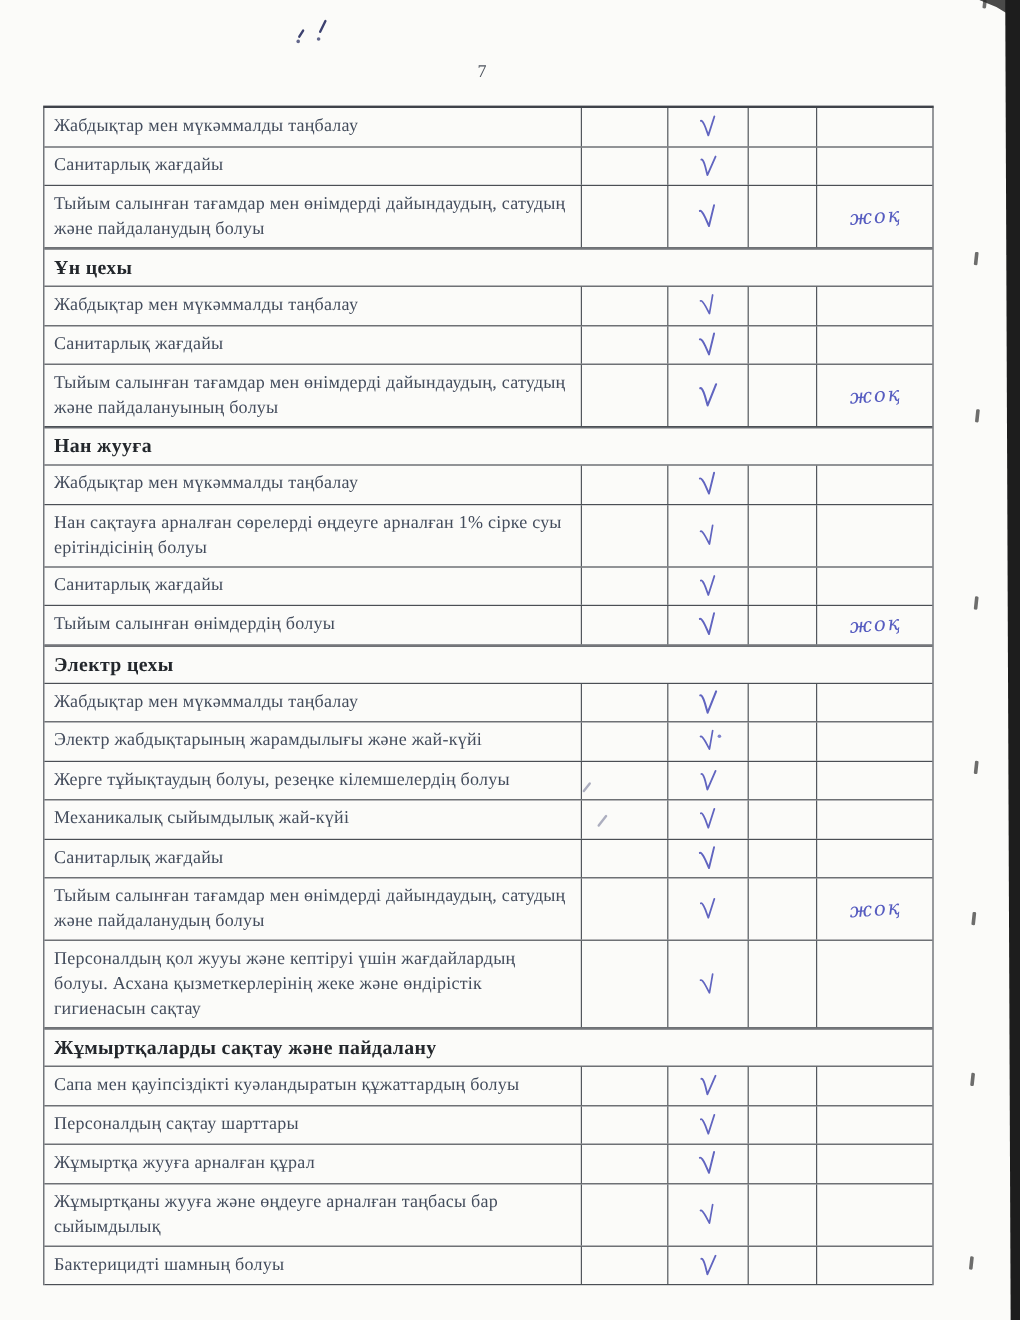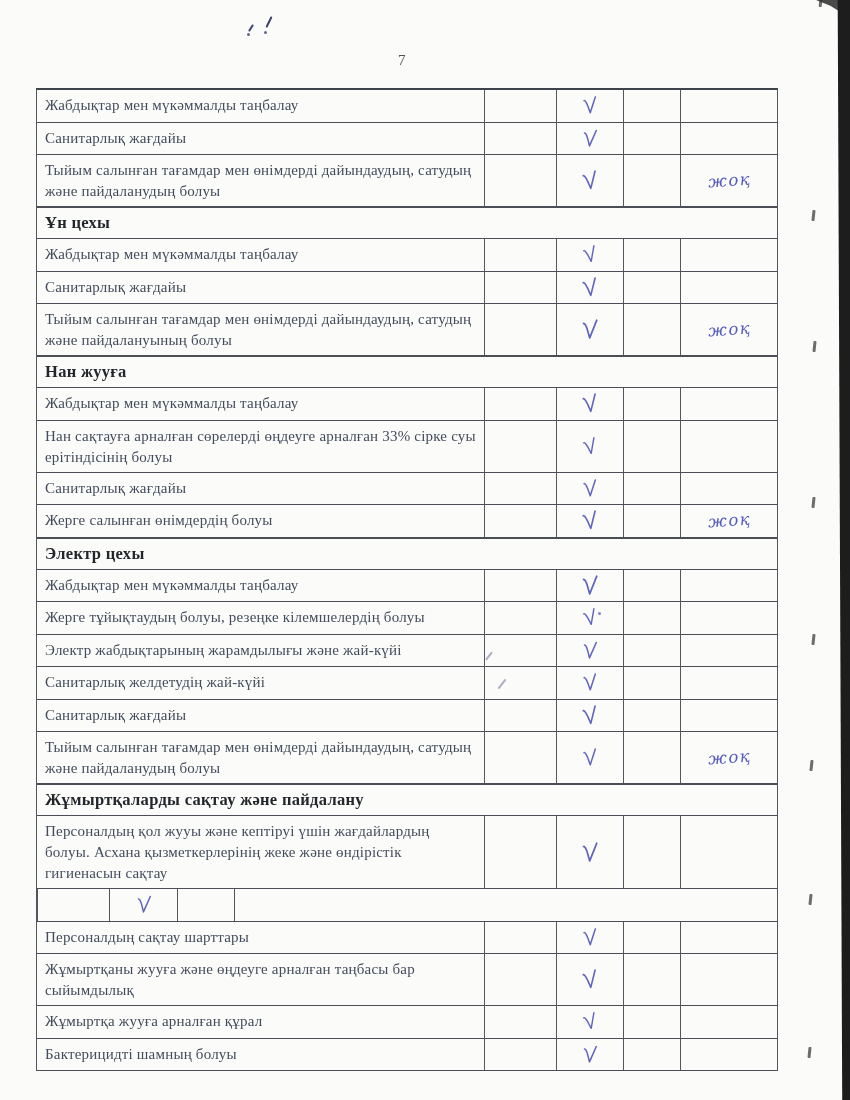--- a/index.html
+++ b/index.html
@@ -200,21 +200,21 @@
       <svg class="check-svg" width="14" height="19" viewBox="0 0 14 19">
         <path d="M1.2 4.5 C2.2 4 3.6 6.5 4.8 10 L7 16.8 L12.6 1.2" fill="none" stroke="#6165c0" stroke-width="1.5" stroke-linecap="round" stroke-linejoin="round"></path>
       </svg>
     </div>
     <div class="cell c3"></div>
     <div class="cell c4">
       <span class="hand-note"></span>
     </div>
   </div>
       <div class="row item">
-    <div class="cell label">Нан сақтауға арналған сөрелерді өңдеуге арналған 33% сірке суы
+    <div class="cell label">Нан сақтауға арналған сөрелерді өңдеуге арналған 1% сірке суы
 ерітіндісінің болуы</div>
     <div class="cell c1"></div>
     <div class="cell c2">
       <svg class="check-svg" width="14" height="19" viewBox="0 0 14 19">
         <path d="M1.2 4.5 C2.2 4 3.6 6.5 4.8 10 L7 16.8 L12.6 1.2" fill="none" stroke="#6165c0" stroke-width="1.5" stroke-linecap="round" stroke-linejoin="round"></path>
       </svg>
     </div>
     <div class="cell c3"></div>
     <div class="cell c4">
       <span class="hand-note"></span>
@@ -227,21 +227,21 @@
       <svg class="check-svg" width="14" height="19" viewBox="0 0 14 19">
         <path d="M1.2 4.5 C2.2 4 3.6 6.5 4.8 10 L7 16.8 L12.6 1.2" fill="none" stroke="#6165c0" stroke-width="1.5" stroke-linecap="round" stroke-linejoin="round"></path>
       </svg>
     </div>
     <div class="cell c3"></div>
     <div class="cell c4">
       <span class="hand-note"></span>
     </div>
   </div>
       <div class="row item">
-    <div class="cell label">Жерге салынған өнімдердің болуы</div>
+    <div class="cell label">Тыйым салынған өнімдердің болуы</div>
     <div class="cell c1"></div>
     <div class="cell c2">
       <svg class="check-svg" width="14" height="19" viewBox="0 0 14 19">
         <path d="M1.2 4.5 C2.2 4 3.6 6.5 4.8 10 L7 16.8 L12.6 1.2" fill="none" stroke="#6165c0" stroke-width="1.5" stroke-linecap="round" stroke-linejoin="round"></path>
       </svg>
     </div>
     <div class="cell c3"></div>
     <div class="cell c4">
       <span class="hand-note">жоқ</span>
     </div>
@@ -256,47 +256,47 @@
       <svg class="check-svg" width="14" height="19" viewBox="0 0 14 19">
         <path d="M1.2 4.5 C2.2 4 3.6 6.5 4.8 10 L7 16.8 L12.6 1.2" fill="none" stroke="#6165c0" stroke-width="1.5" stroke-linecap="round" stroke-linejoin="round"></path>
       </svg>
     </div>
     <div class="cell c3"></div>
     <div class="cell c4">
       <span class="hand-note"></span>
     </div>
   </div>
       <div class="row item">
+    <div class="cell label">Электр жабдықтарының жарамдылығы және жай-күйі</div>
+    <div class="cell c1"></div>
+    <div class="cell c2">
+      <svg class="check-svg" width="14" height="19" viewBox="0 0 14 19">
+        <path d="M1.2 4.5 C2.2 4 3.6 6.5 4.8 10 L7 16.8 L12.6 1.2" fill="none" stroke="#6165c0" stroke-width="1.5" stroke-linecap="round" stroke-linejoin="round"></path>
+      </svg>
+    </div>
+    <div class="cell c3"></div>
+    <div class="cell c4">
+      <span class="hand-note"></span>
+    </div>
+  </div>
+      <div class="row item">
     <div class="cell label">Жерге тұйықтаудың болуы, резеңке кілемшелердің болуы</div>
     <div class="cell c1"></div>
     <div class="cell c2">
       <svg class="check-svg" width="14" height="19" viewBox="0 0 14 19">
         <path d="M1.2 4.5 C2.2 4 3.6 6.5 4.8 10 L7 16.8 L12.6 1.2" fill="none" stroke="#6165c0" stroke-width="1.5" stroke-linecap="round" stroke-linejoin="round"></path>
       </svg>
     </div>
     <div class="cell c3"></div>
     <div class="cell c4">
       <span class="hand-note"></span>
     </div>
   </div>
       <div class="row item">
-    <div class="cell label">Электр жабдықтарының жарамдылығы және жай-күйі</div>
-    <div class="cell c1"></div>
-    <div class="cell c2">
-      <svg class="check-svg" width="14" height="19" viewBox="0 0 14 19">
-        <path d="M1.2 4.5 C2.2 4 3.6 6.5 4.8 10 L7 16.8 L12.6 1.2" fill="none" stroke="#6165c0" stroke-width="1.5" stroke-linecap="round" stroke-linejoin="round"></path>
-      </svg>
-    </div>
-    <div class="cell c3"></div>
-    <div class="cell c4">
-      <span class="hand-note"></span>
-    </div>
-  </div>
-      <div class="row item">
-    <div class="cell label">Санитарлық желдетудің жай-күйі</div>
+    <div class="cell label">Механикалық сыйымдылық жай-күйі</div>
     <div class="cell c1"></div>
     <div class="cell c2">
       <svg class="check-svg" width="14" height="19" viewBox="0 0 14 19">
         <path d="M1.2 4.5 C2.2 4 3.6 6.5 4.8 10 L7 16.8 L12.6 1.2" fill="none" stroke="#6165c0" stroke-width="1.5" stroke-linecap="round" stroke-linejoin="round"></path>
       </svg>
     </div>
     <div class="cell c3"></div>
     <div class="cell c4">
       <span class="hand-note"></span>
     </div>
@@ -320,80 +320,81 @@
     <div class="cell c1"></div>
     <div class="cell c2">
       <svg class="check-svg" width="14" height="19" viewBox="0 0 14 19">
         <path d="M1.2 4.5 C2.2 4 3.6 6.5 4.8 10 L7 16.8 L12.6 1.2" fill="none" stroke="#6165c0" stroke-width="1.5" stroke-linecap="round" stroke-linejoin="round"></path>
       </svg>
     </div>
     <div class="cell c3"></div>
     <div class="cell c4">
       <span class="hand-note">жоқ</span>
     </div>
-  </div>
-      <div class="row section">
-    <div class="cell label">Жұмыртқаларды сақтау және пайдалану</div>
   </div>
       <div class="row item">
     <div class="cell label">Персоналдың қол жууы және кептіруі үшін жағдайлардың
 болуы. Асхана қызметкерлерінің жеке және өндірістік
 гигиенасын сақтау</div>
     <div class="cell c1"></div>
     <div class="cell c2">
       <svg class="check-svg" width="14" height="19" viewBox="0 0 14 19">
         <path d="M1.2 4.5 C2.2 4 3.6 6.5 4.8 10 L7 16.8 L12.6 1.2" fill="none" stroke="#6165c0" stroke-width="1.5" stroke-linecap="round" stroke-linejoin="round"></path>
       </svg>
     </div>
     <div class="cell c3"></div>
     <div class="cell c4">
       <span class="hand-note"></span>
     </div>
   </div>
-      <div class="row item">
+      <div class="row section">
+    <div class="cell label">Жұмыртқаларды сақтау және пайдалану</div>
+  </div>
+      <div class="row item">
+    <div class="cell label">Сапа мен қауіпсіздікті куәландыратын құжаттардың болуы</div>
     <div class="cell c1"></div>
     <div class="cell c2">
       <svg class="check-svg" width="14" height="19" viewBox="0 0 14 19">
         <path d="M1.2 4.5 C2.2 4 3.6 6.5 4.8 10 L7 16.8 L12.6 1.2" fill="none" stroke="#6165c0" stroke-width="1.5" stroke-linecap="round" stroke-linejoin="round"></path>
       </svg>
     </div>
     <div class="cell c3"></div>
     <div class="cell c4">
       <span class="hand-note"></span>
     </div>
   </div>
       <div class="row item">
     <div class="cell label">Персоналдың сақтау шарттары</div>
+    <div class="cell c1"></div>
+    <div class="cell c2">
+      <svg class="check-svg" width="14" height="19" viewBox="0 0 14 19">
+        <path d="M1.2 4.5 C2.2 4 3.6 6.5 4.8 10 L7 16.8 L12.6 1.2" fill="none" stroke="#6165c0" stroke-width="1.5" stroke-linecap="round" stroke-linejoin="round"></path>
+      </svg>
+    </div>
+    <div class="cell c3"></div>
+    <div class="cell c4">
+      <span class="hand-note"></span>
+    </div>
+  </div>
+      <div class="row item">
+    <div class="cell label">Жұмыртқа жууға арналған құрал</div>
     <div class="cell c1"></div>
     <div class="cell c2">
       <svg class="check-svg" width="14" height="19" viewBox="0 0 14 19">
         <path d="M1.2 4.5 C2.2 4 3.6 6.5 4.8 10 L7 16.8 L12.6 1.2" fill="none" stroke="#6165c0" stroke-width="1.5" stroke-linecap="round" stroke-linejoin="round"></path>
       </svg>
     </div>
     <div class="cell c3"></div>
     <div class="cell c4">
       <span class="hand-note"></span>
     </div>
   </div>
       <div class="row item">
     <div class="cell label">Жұмыртқаны жууға және өңдеуге арналған таңбасы бар
 сыйымдылық</div>
-    <div class="cell c1"></div>
-    <div class="cell c2">
-      <svg class="check-svg" width="14" height="19" viewBox="0 0 14 19">
-        <path d="M1.2 4.5 C2.2 4 3.6 6.5 4.8 10 L7 16.8 L12.6 1.2" fill="none" stroke="#6165c0" stroke-width="1.5" stroke-linecap="round" stroke-linejoin="round"></path>
-      </svg>
-    </div>
-    <div class="cell c3"></div>
-    <div class="cell c4">
-      <span class="hand-note"></span>
-    </div>
-  </div>
-      <div class="row item">
-    <div class="cell label">Жұмыртқа жууға арналған құрал</div>
     <div class="cell c1"></div>
     <div class="cell c2">
       <svg class="check-svg" width="14" height="19" viewBox="0 0 14 19">
         <path d="M1.2 4.5 C2.2 4 3.6 6.5 4.8 10 L7 16.8 L12.6 1.2" fill="none" stroke="#6165c0" stroke-width="1.5" stroke-linecap="round" stroke-linejoin="round"></path>
       </svg>
     </div>
     <div class="cell c3"></div>
     <div class="cell c4">
       <span class="hand-note"></span>
     </div>

